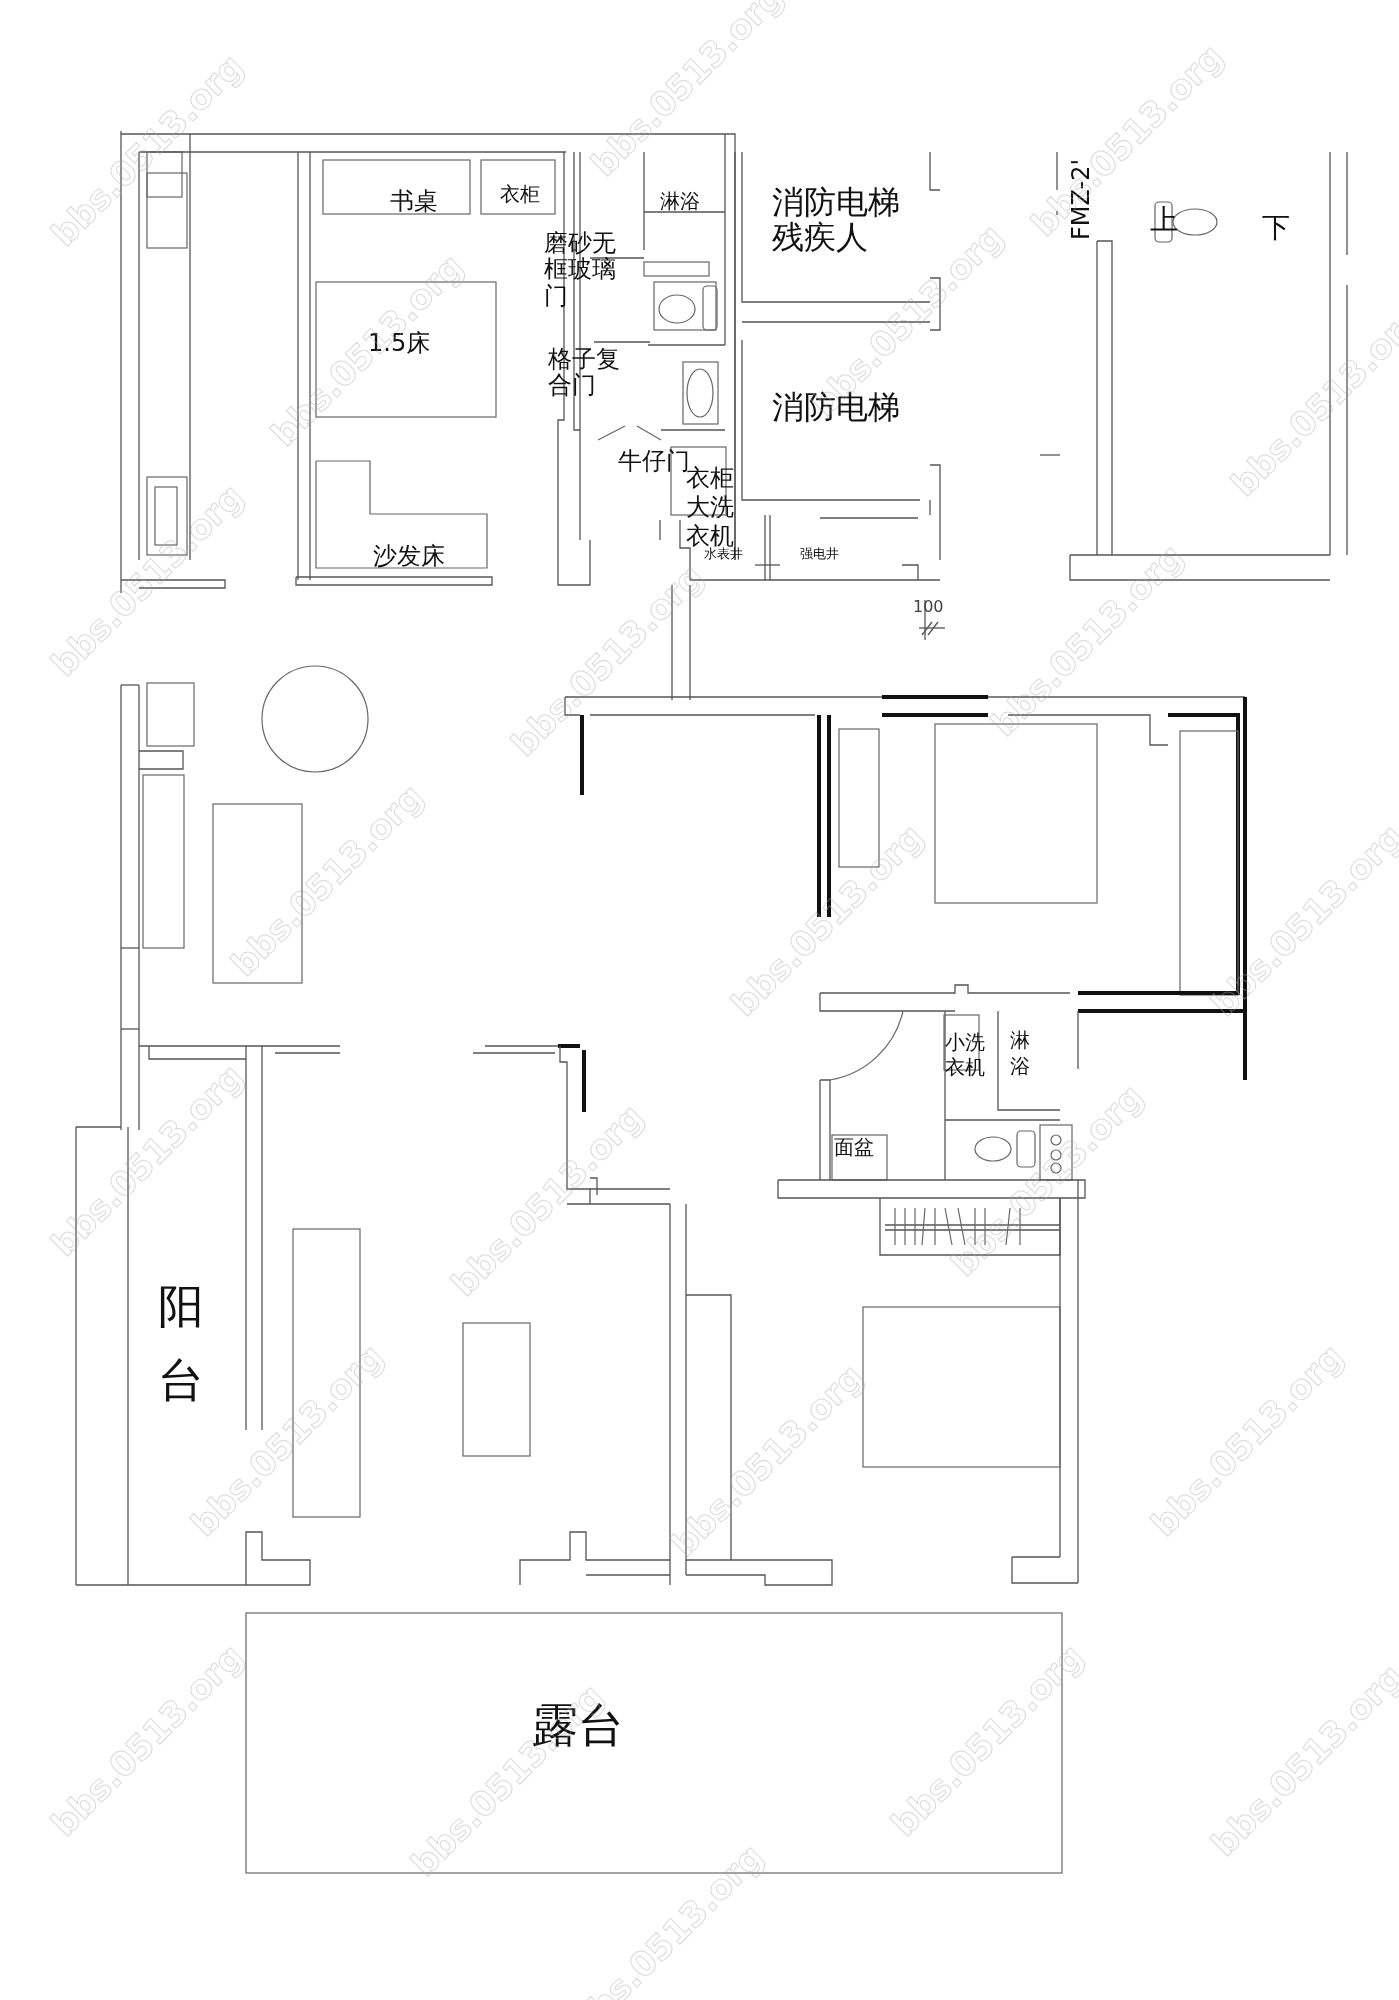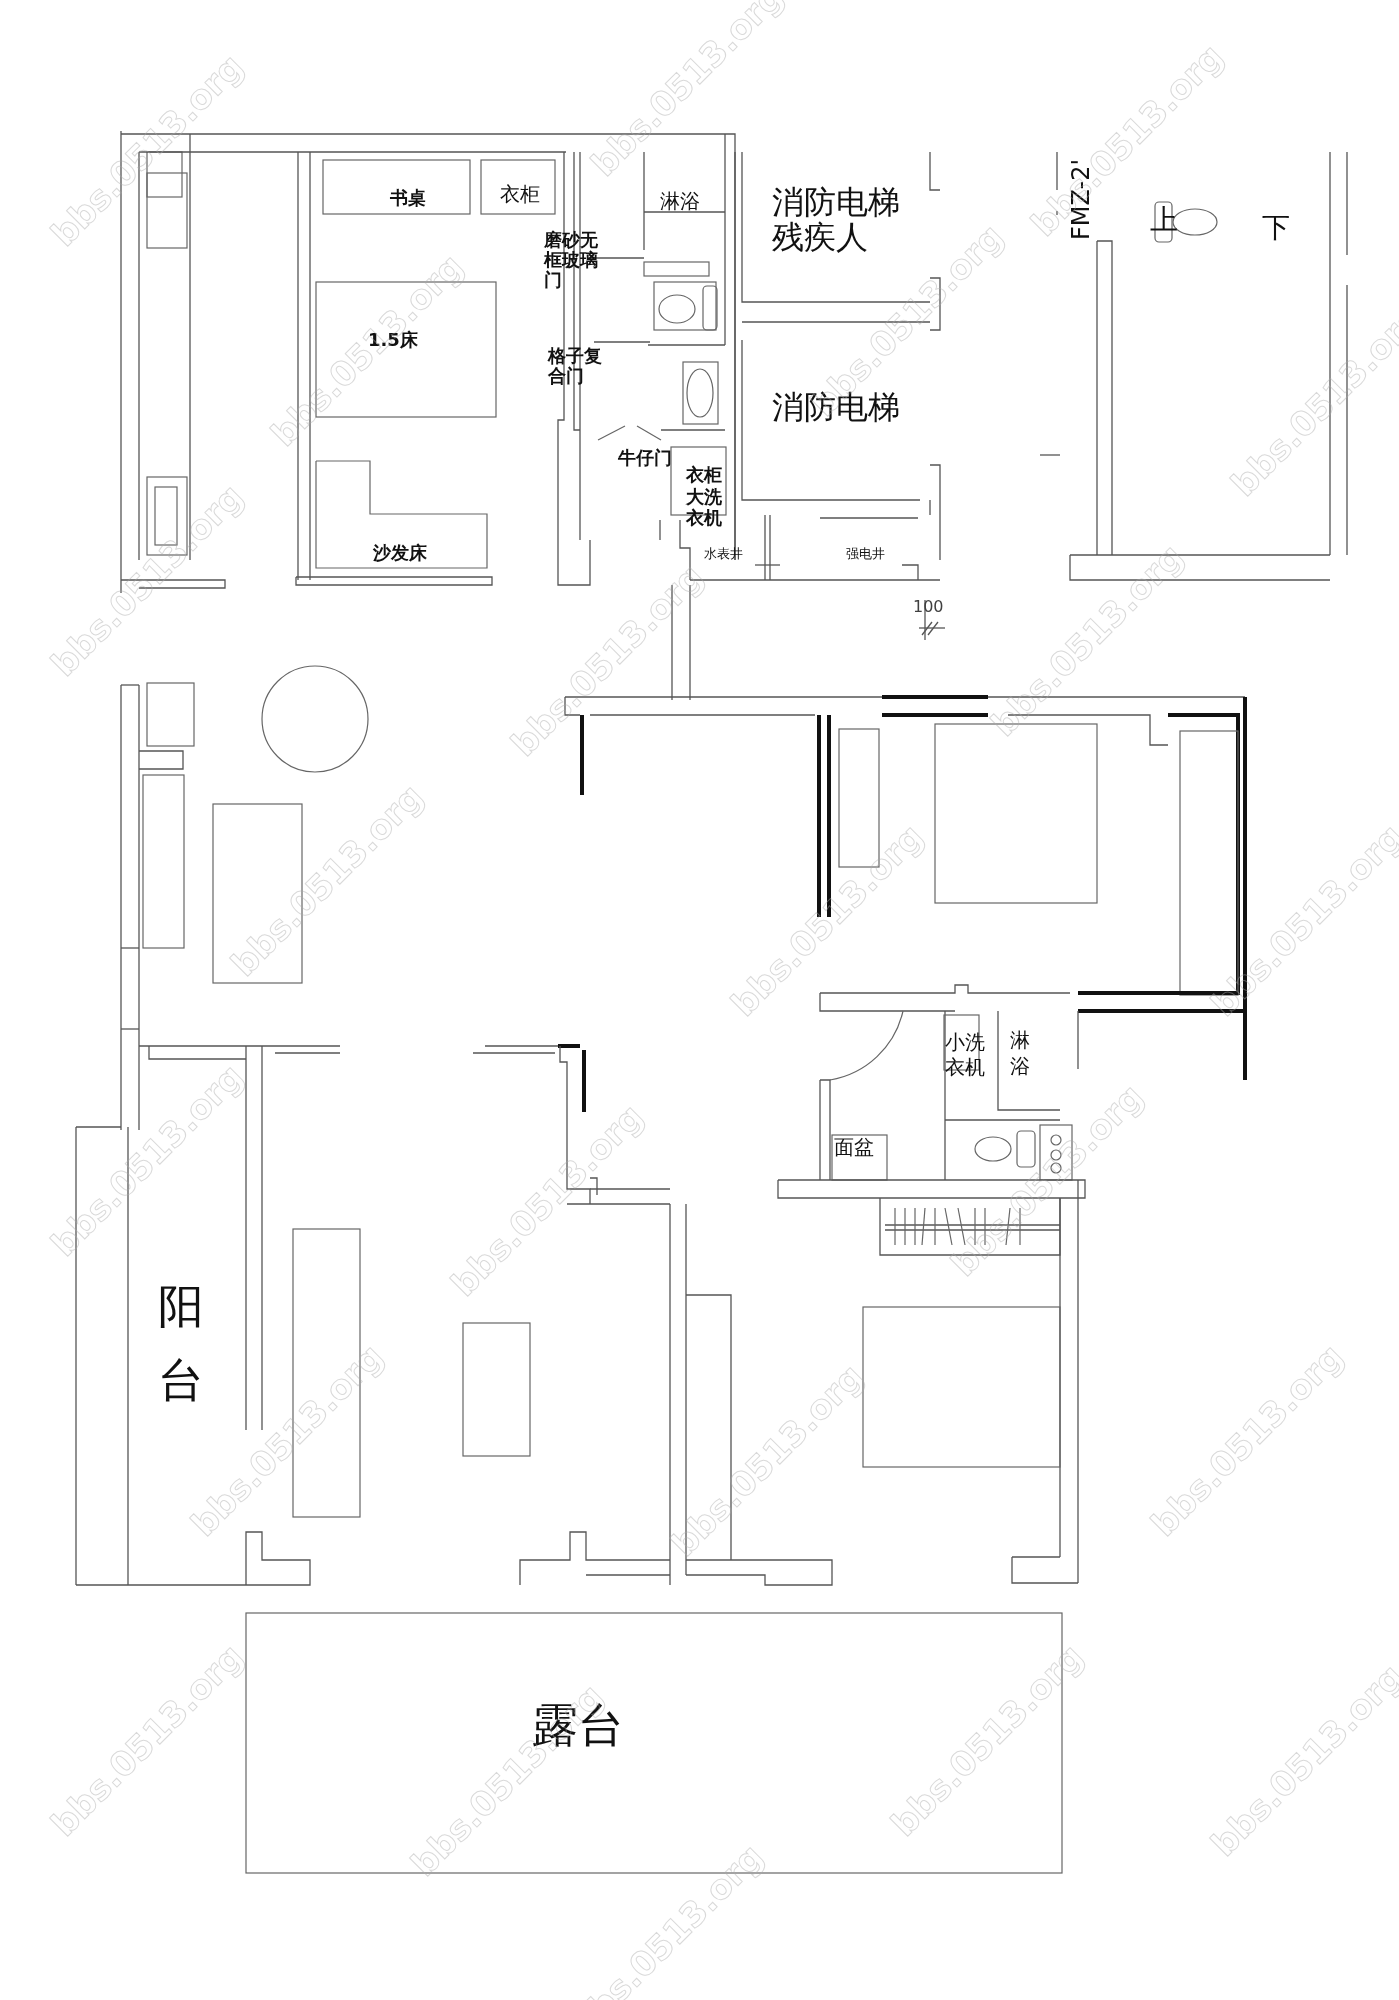--- a/index.html
+++ b/index.html
@@ -3,21 +3,21 @@
 <meta charset="utf-8">
 <style>
   html, body { margin:0; padding:0; background:#ffffff; }
   body { width:1399px; height:2000px; position:relative; overflow:hidden; font-family:"DejaVu Sans", sans-serif; }
   #plan { position:absolute; left:0; top:0; width:1399px; height:2000px; }
   .w { fill:none; stroke:#555; stroke-width:1.3; }
   .wb { fill:none; stroke:#111; stroke-width:4; }
   .f { fill:none; stroke:#666; stroke-width:1.2; }
   .lbl { position:absolute; color:#111; white-space:nowrap; line-height:1.1; font-family:"DejaVu Sans", sans-serif; }
   .s20 { font-size:20px; }
-  .s18 { font-size:18px;font-weight:bold; }
+  .s18 { font-size:24px; }
   .s30 { font-size:32px; }
   .s46 { font-size:46px; }
   .s10 { font-size:13px; }
   .wm { position:absolute; color:rgba(200,200,200,0.35); font-size:34px; font-weight:bold; transform:rotate(-45deg); white-space:nowrap; font-family:"DejaVu Sans", sans-serif; -webkit-text-stroke:1px rgba(170,170,170,0.45); color:transparent; }
 </style>
 </head>
 <body>
 
 <svg id="plan" viewBox="0 0 1399 2000" xmlns="http://www.w3.org/2000/svg">
 
@@ -233,21 +233,21 @@
   <div>格子复</div>
   <div>合门</div>
 </div>
 <div class="lbl s18" style="left:618px;top:448px">牛仔门</div>
 <div class="lbl s18" style="left:686px;top:464px;line-height:1.2">
   <div>衣柜</div>
   <div>大洗</div>
   <div>衣机</div>
 </div>
 <div class="lbl s10" style="left:704px;top:547px">水表井</div>
-<div class="lbl s10" style="left:846px;top:547px">强电井</div>
+<div class="lbl s10" style="left:800px;top:547px">强电井</div>
 <div class="lbl" style="left:913px;top:598px;font-size:16px;color:#404040">100</div>
 
 <div class="lbl s30" style="left:772px;top:185px;line-height:1.1">
   <div>消防电梯</div>
   <div>残疾人</div>
 </div>
 <div class="lbl s30" style="left:772px;top:390px">消防电梯</div>
 
 <div class="lbl" style="left:1068px;top:150px;font-size:24px;transform:rotate(-90deg);transform-origin:0 0;top:240px">FMZ-2'</div>
 <div class="lbl" style="left:1150px;top:205px;font-size:28px">上</div>

